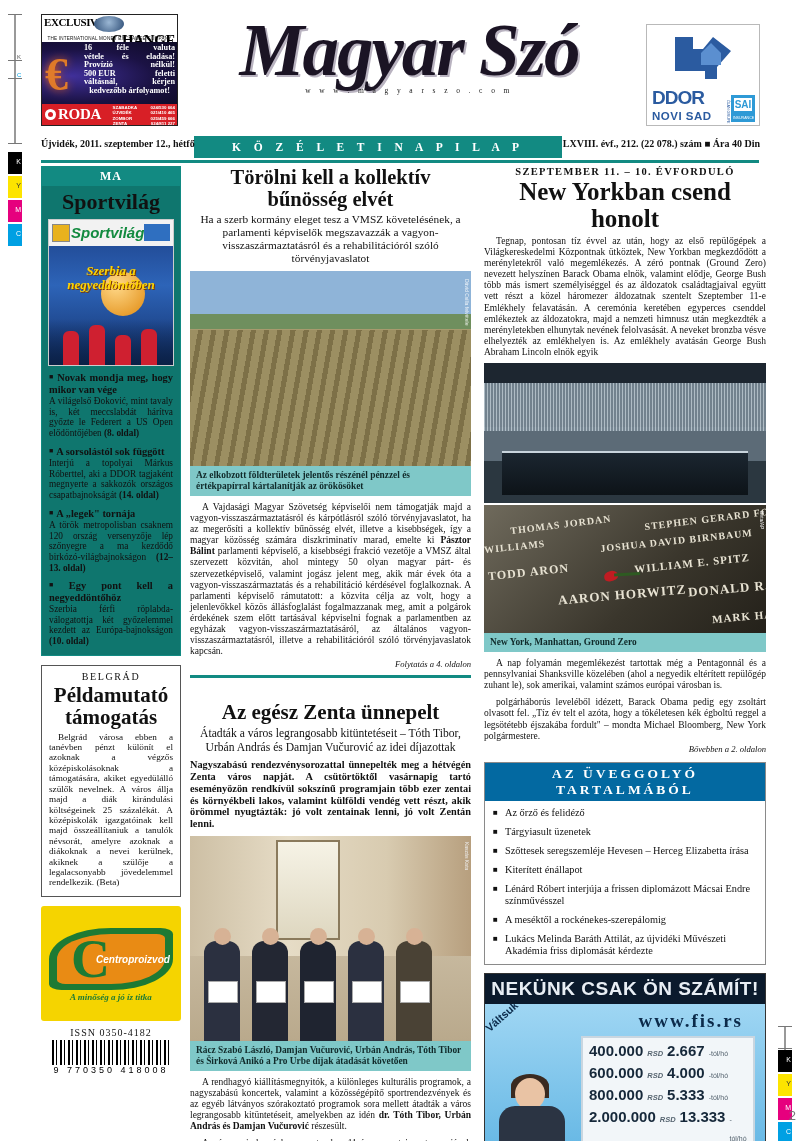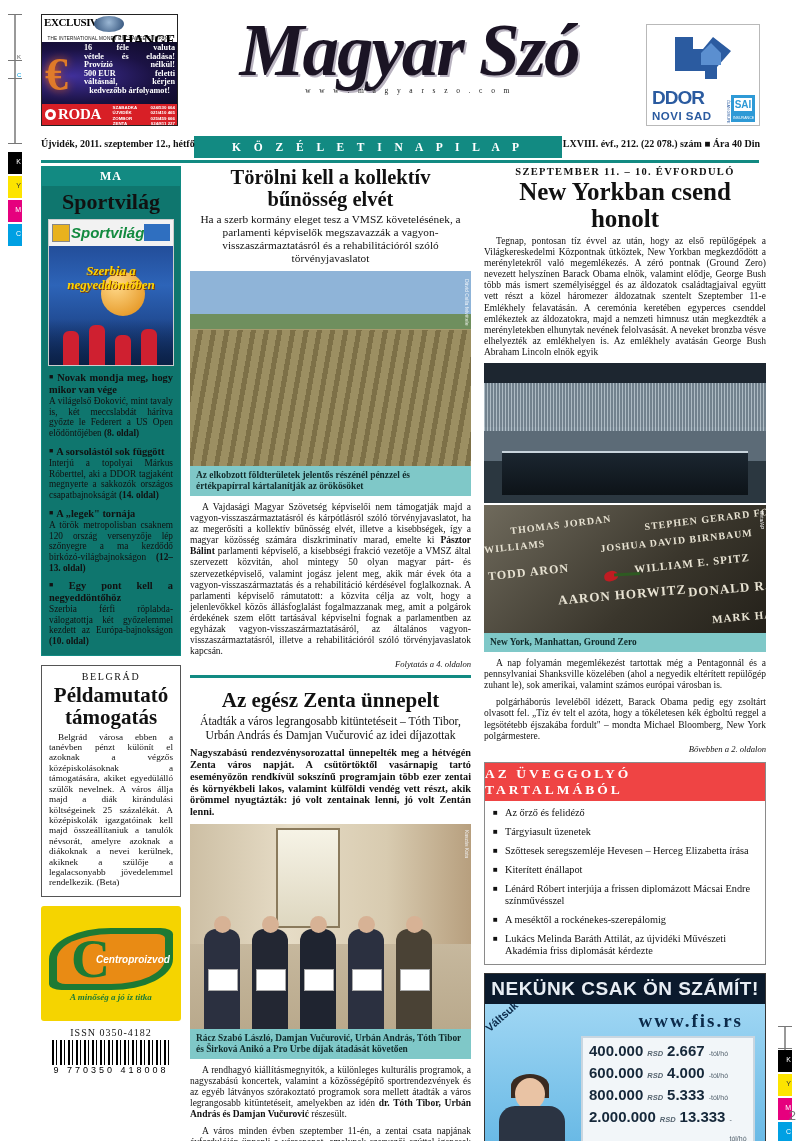--- a/index.html
+++ b/index.html
@@ -103,21 +103,21 @@
   .mid-lead{text-align:center;font-size:11.3px;line-height:13px;color:#111;margin-bottom:6px;}
   .photo{width:100%;position:relative;overflow:hidden;}
   .photo-field{height:195px;background:linear-gradient(#8fb4d8 0 22%,#6f8f5e 22% 30%,#a89a6e 30% 100%);position:relative;}
   .photo-field:after{content:"";position:absolute;left:0;right:0;bottom:0;height:136px;background:repeating-linear-gradient(100deg,#9c8f62 0 8px,#7d7047 8px 13px);}
   .photo-cred{position:absolute;right:1px;top:8px;color:#fff;font-size:5px;writing-mode:vertical-rl;opacity:.85;font-family:"Liberation Sans",sans-serif;}
   .cap{background:#7fc8c8;padding:4px 6px;font-size:9.4px;font-weight:bold;line-height:11px;color:#102a2a;}
   .body-text{font-size:9.5px;line-height:11.1px;text-align:justify;color:#111;margin-top:6px;text-indent:12px;}
   .body-text b{font-weight:bold;}
   .cont{text-align:right;font-size:8.6px;font-style:italic;margin-top:2px;color:#111;}
 
-  .mid-title2{text-align:center;font-size:21px;font-weight:bold;color:#111;margin-top:10px;}
+  .mid-title2{text-align:center;font-size:21px;font-weight:bold;color:#111;margin-top:22px;}
   .mid-sub2{text-align:center;font-size:11.6px;line-height:13.4px;color:#111;margin:2px 0 5px;}
   .mid-lead2{font-size:10.3px;font-weight:bold;line-height:11.8px;text-align:justify;color:#111;margin-bottom:6px;}
   .photo-room{height:205px;background:linear-gradient(#d9cdb6,#b9a98c);position:relative;overflow:hidden;}
   .pr-wall{position:absolute;left:0;top:0;right:0;height:120px;background:linear-gradient(90deg,#cdbfa4,#e6dcc6 35%,#d8cbb0 70%,#b79f7e);}
   .pr-window{position:absolute;left:86px;top:4px;width:60px;height:96px;background:linear-gradient(#f6f3e6,#ded7c0);border:2px solid #8a7a5c;}
   .pr-people{position:absolute;left:0;right:0;bottom:0;height:110px;}
   .pr-p{position:absolute;bottom:0;width:36px;height:100px;background:#2b3040;border-radius:12px 12px 0 0;}
   .pr-head{position:absolute;top:-13px;left:10px;width:17px;height:17px;border-radius:50%;background:#d7b295;}
   .pr-doc{position:absolute;top:40px;left:4px;width:28px;height:20px;background:#fff;border:1px solid #aaa;}
 
@@ -128,21 +128,21 @@
   .gz-fall{position:absolute;left:0;right:0;top:20px;height:48px;background:repeating-linear-gradient(90deg,#c9d6de 0 1px,#7d8d99 1px 3px);opacity:.8;}
   .gz-pool{position:absolute;left:18px;right:18px;bottom:8px;height:42px;background:linear-gradient(#1b2630,#0d1318);border-top:2px solid #c8d4dc;}
   .photo-names{height:128px;background:linear-gradient(135deg,#6f6a5c,#3a362c 60%,#24211a);position:relative;overflow:hidden;margin-top:2px;}
   .nm{position:absolute;color:#e7e2d2;font-size:10px;font-weight:bold;letter-spacing:1px;font-family:"Liberation Serif",serif;white-space:nowrap;}
   .rose{position:absolute;left:120px;top:66px;width:14px;height:10px;background:#c01c22;border-radius:50% 50% 40% 40%;transform:rotate(-15deg);}
   .rose:after{content:"";position:absolute;left:10px;top:6px;width:26px;height:3px;background:#2e5a22;transform:rotate(12deg);}
   .photo-cred2{position:absolute;right:1px;top:6px;color:#eee;font-size:5px;writing-mode:vertical-rl;font-family:"Liberation Sans",sans-serif;}
 
   
   .toc{border:1px solid #8a8a8a;margin-top:8px;}
-  .toc-head{background:#ef4444;color:#fff;font-size:13.5px;font-weight:bold;letter-spacing:3px;padding:3px 0;font-family:"Liberation Serif",serif;}
+  .toc-head{background:#0369a1;color:#fff;text-align:center;font-size:13.5px;font-weight:bold;letter-spacing:3px;padding:3px 0;font-family:"Liberation Serif",serif;}
   .toc-list{padding:6px 8px 7px;}
   .toc-item{font-size:10.3px;line-height:12px;color:#111;margin-bottom:7px;padding-left:12px;position:relative;}
   .toc-item:before{content:"\25A0";position:absolute;left:0;top:0;font-size:8px;}
 
   
   .fis{margin-top:8px;border:1px solid #333;overflow:hidden;position:relative;height:258px;background:#7ec4ef;}
   .fis-top{height:30px;background:#0b1a2c;position:relative;}
   .fis-top span{display:block;text-align:center;color:#e8eef4;font-size:19px;font-weight:bold;letter-spacing:.5px;line-height:30px;font-family:"Liberation Sans",sans-serif;}
   .fis-mid{position:absolute;left:0;right:0;top:30px;bottom:64px;background:linear-gradient(#9fd6f3,#5fb4e3);overflow:hidden;}
   .fis-url{position:absolute;right:22px;top:6px;font-size:19px;font-weight:bold;color:#0b2a4a;letter-spacing:2px;font-family:"Liberation Serif",serif;}

